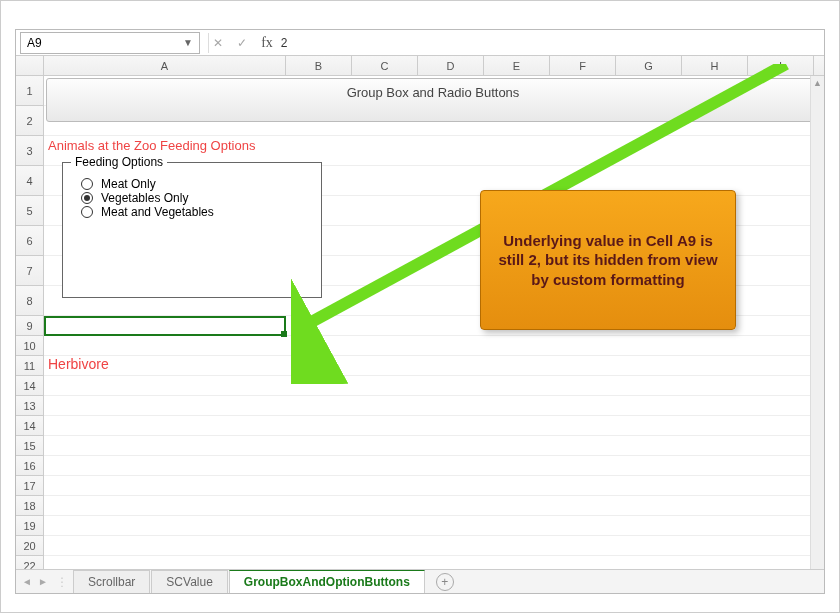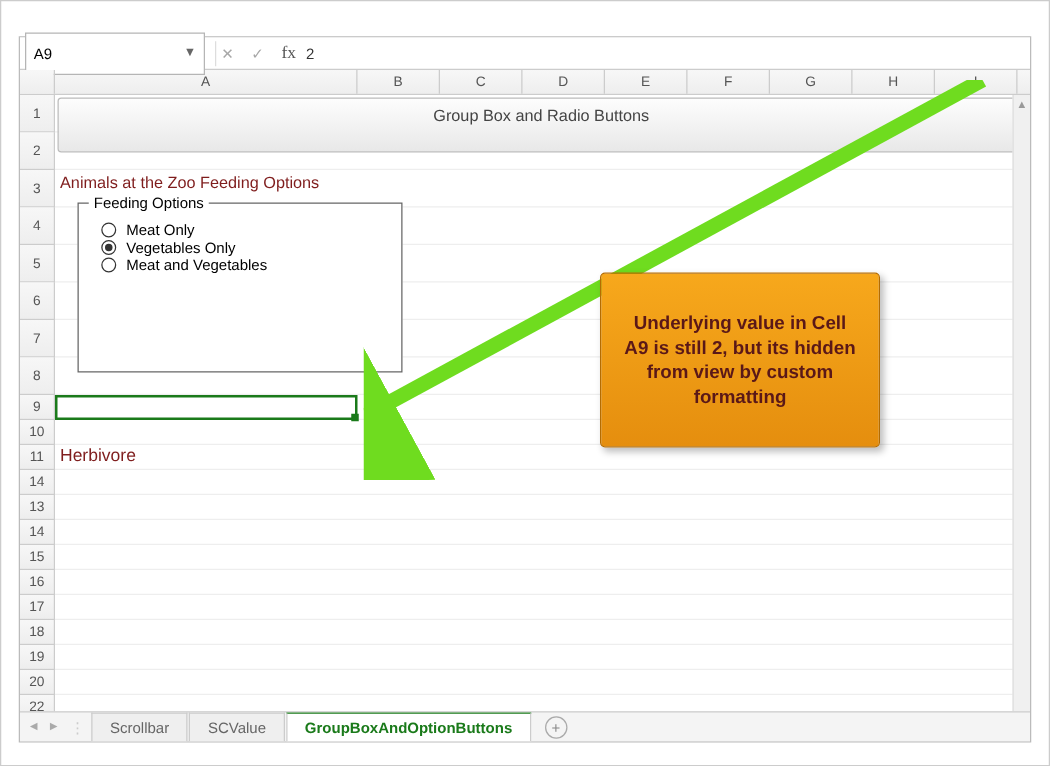--- a/index.html
+++ b/index.html
@@ -2,21 +2,21 @@
 <html><head>
 <meta charset="utf-8">
 <style>
 * { box-sizing: border-box; margin: 0; padding: 0; }
 body { font-family: "Segoe UI", Arial, sans-serif; font-size: 12px; background: #fff; width: 840px; height: 613px; overflow: hidden; position: relative; border: 1px solid #ccc; }
 
 .frame { position: absolute; left: 14px; top: 28px; right: 14px; bottom: 18px; border: 1px solid #bbb; background: #fff; }
 
 
 .fbar { display: flex; align-items: center; height: 26px; border-bottom: 1px solid #ccc; background: #fff; }
-.namebox { width: 144px; height: 22px; margin: 2px 4px; border: 1px solid #b5b5b5; background: #fff; display: flex; align-items: center; justify-content: space-between; padding: 16px 6px; }
+.namebox { width: 180px; height: 22px; margin: 2px 4px; border: 1px solid #b5b5b5; background: #fff; display: flex; align-items: center; justify-content: space-between; padding: 4px 6px; }
 .namebox .caret { color: #666; font-size: 10px; }
 .sep-v { width: 1px; height: 20px; background: #ddd; margin: 0 4px; }
 .fbar-icons { display: flex; align-items: center; gap: 14px; color: #a7a7a7; }
 .fx { font-family: Georgia, serif; font-size: 14px; color: #555; }
 .formula-input { flex: 1; padding: 0 8px; color: #333; }
 .colhdrs { display: flex; height: 20px; background: linear-gradient(#f7f7f7,#eee); border-bottom: 1px solid #ccc; }
 .rowhdr-space { width: 28px; border-right: 1px solid #ccc; background: linear-gradient(#f7f7f7,#eee); }
 .colhdr { border-right: 1px solid #ccc; text-align: center; line-height: 20px; color: #555; font-size: 11px; }
 .colA { width: 242px; }
 .colN { width: 66px; }
@@ -28,34 +28,34 @@
 .row-tall { height: 30px; }
 .row-tall .rh { line-height: 30px; }
 .row-sel .cells { background: #fff; }
 .sel-outline { position: absolute; left: 28px; top: 0; width: 242px; height: 20px; border: 2px solid #1a7a1a; pointer-events: none; }
 .sel-handle { position: absolute; width: 6px; height: 6px; background: #1a7a1a; right: -3px; bottom: -3px; }
 
 
 .banner { position: absolute; left: 30px; top: 20px; right: 4px; height: 44px; background: linear-gradient(#fdfdfd,#e8e8e8); border: 1px solid #bbb; border-radius: 3px; text-align: center; line-height: 28px; color: #444; font-size: 13px; }
 
 
-.celltext { position: absolute; left: 32px; color: #7f1d1d; font-size: 13px; }
+.celltext { position: absolute; left: 32px; color: #ef4444; font-size: 13px; }
 .txt-zoo { top: 74px; }
 .txt-herb { top: 358px; font-size: 14px; }
 
 
 .groupbox { position: absolute; left: 46px; top: 96px; width: 260px; height: 136px; border: 1px solid #666; background: #fff; }
 .groupbox-legend { position: absolute; top: -8px; left: 8px; background: #fff; padding: 0 4px; font-size: 12px; }
 .options { padding: 14px 12px 0 18px; display: flex; flex-direction: column; }
 .radio { display: flex; align-items: center; gap: 8px; font-size: 12px; }
 .rdot { width: 12px; height: 12px; border: 1.3px solid #333; border-radius: 50%; position: relative; }
 .rdot.checked::after { content: ""; position: absolute; left: 2px; top: 2px; width: 6px; height: 6px; background: #333; border-radius: 50%; }
 
 
-.callout { position: absolute; left: 464px; top: 188px; width: 224px; height: 140px; background: linear-gradient(#f7a81c,#e58e0e); border: 1px solid #b56c00; border-radius: 4px; box-shadow: 3px 3px 6px rgba(0,0,0,0.25); display: flex; align-items: center; justify-content: center; padding: 16px; }
+.callout { position: absolute; left: 464px; top: 160px; width: 256px; height: 140px; background: linear-gradient(#f7a81c,#e58e0e); border: 1px solid #b56c00; border-radius: 4px; box-shadow: 3px 3px 6px rgba(0,0,0,0.25); display: flex; align-items: center; justify-content: center; padding: 16px; }
 .callout-text { color: #5a1818; font-weight: bold; font-size: 15px; text-align: center; line-height: 1.3; font-family: "Segoe UI", Arial, sans-serif; }
 
 
 .arrow-line { position: absolute; left: 275px; top: 34px; width: 520px; height: 320px; pointer-events: none; }
 
 
 .tabs { position: absolute; left: 0; right: 0; bottom: 0; height: 24px; background: #f4f4f4; border-top: 1px solid #ccc; display: flex; align-items: center; padding-left: 36px; }
 .tab-nav { position: absolute; left: 4px; display: flex; gap: 2px; color: #aaa; font-size: 10px; }
 .tab-nav span { padding: 2px; }
 .tab { padding: 4px 14px; border: 1px solid #ccc; border-bottom: none; background: #efefef; margin-right: 1px; color: #666; font-size: 12px; }

